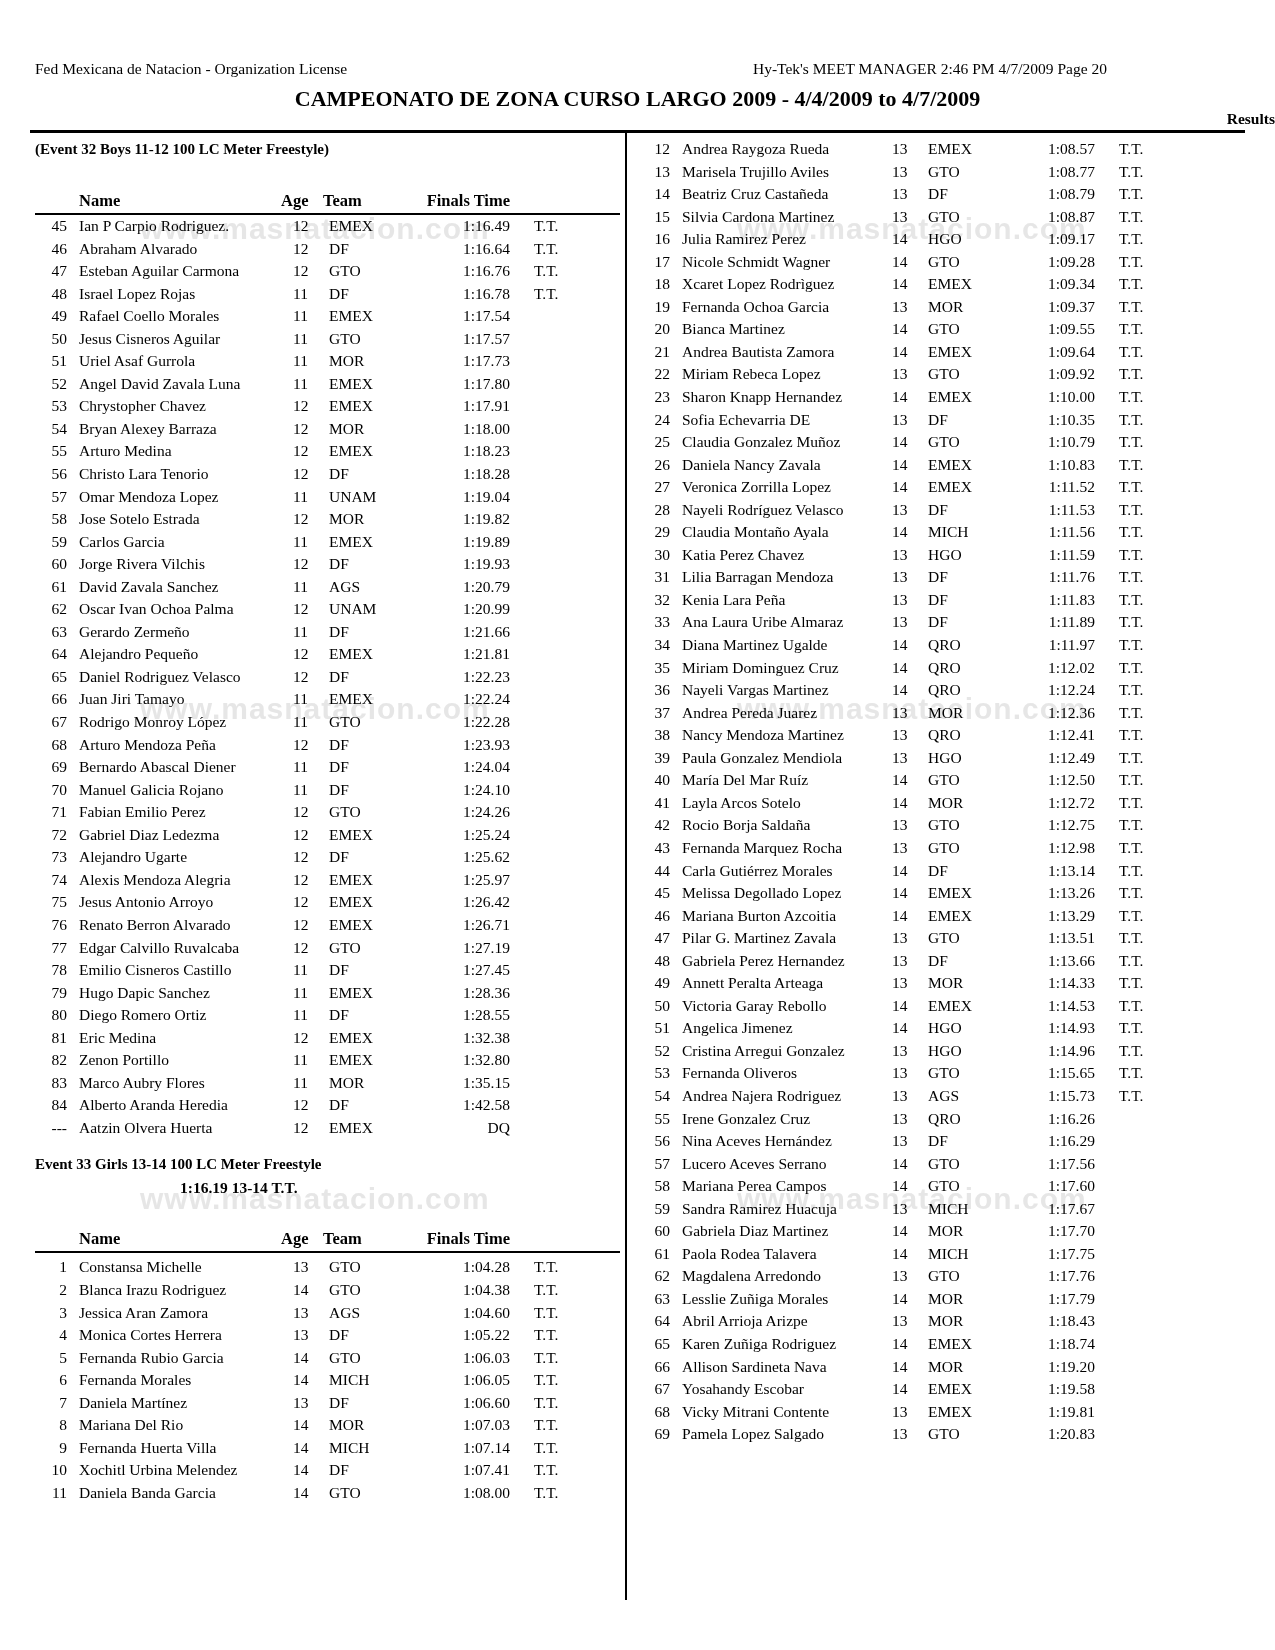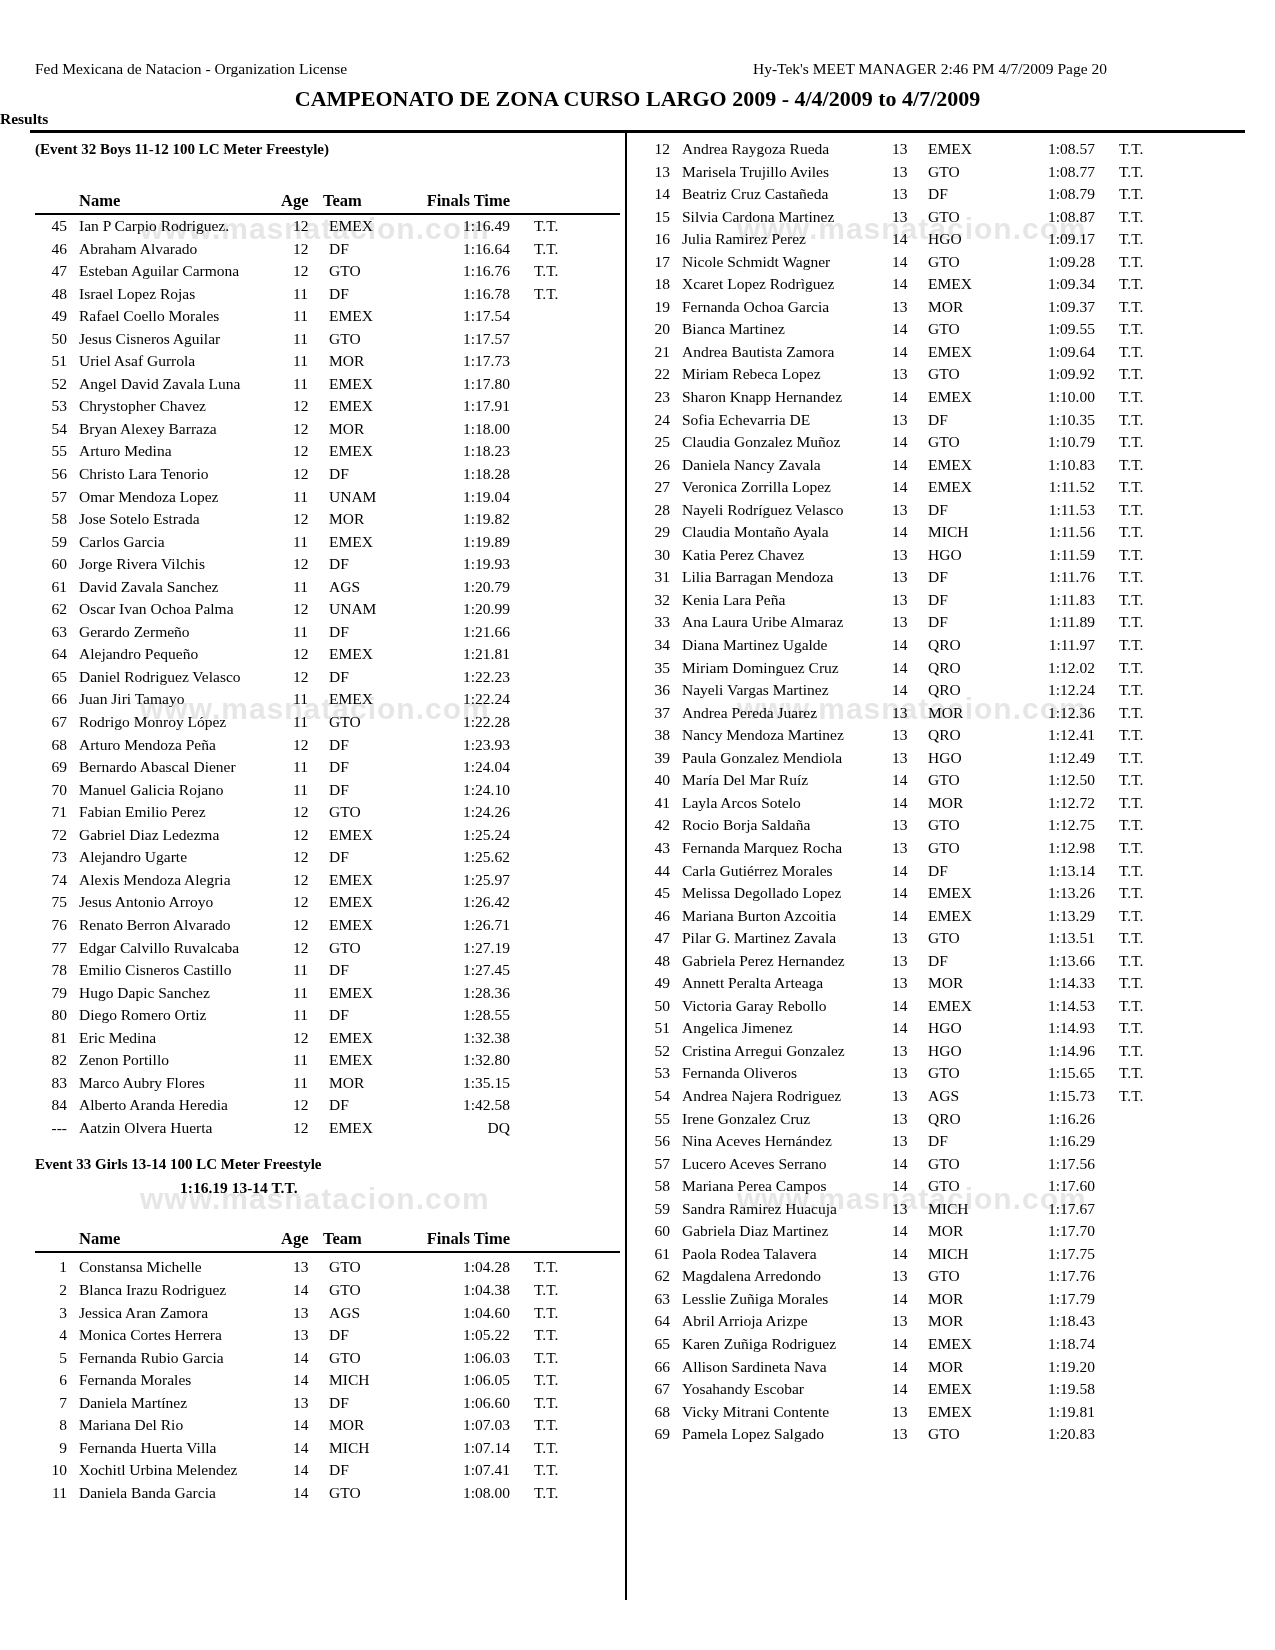--- a/index.html
+++ b/index.html
@@ -15,21 +15,21 @@
     position:absolute;left:35px;right:168px;top:60px;
     display:flex;justify-content:space-between;
     font-size:15.5px;
   }
   .meet-title{
     position:absolute;left:0;right:0;top:86px;
     text-align:center;font-weight:bold;font-size:22px;
   }
   .results-label{
     position:absolute;left:0;right:0;top:110px;
-    text-align:left;font-weight:bold;font-size:15.5px;
+    text-align:right;font-weight:bold;font-size:15.5px;
   }
   .thick-rule{
     position:absolute;left:30px;top:130px;width:1215px;height:3px;background:#000;
   }
   .vdivider{
     position:absolute;left:625px;top:133px;width:2px;height:1467px;background:#000;
   }
   .col{position:absolute;top:138px;}
   .col-left{left:35px;width:585px;}
   .col-right{left:640px;width:600px;}

